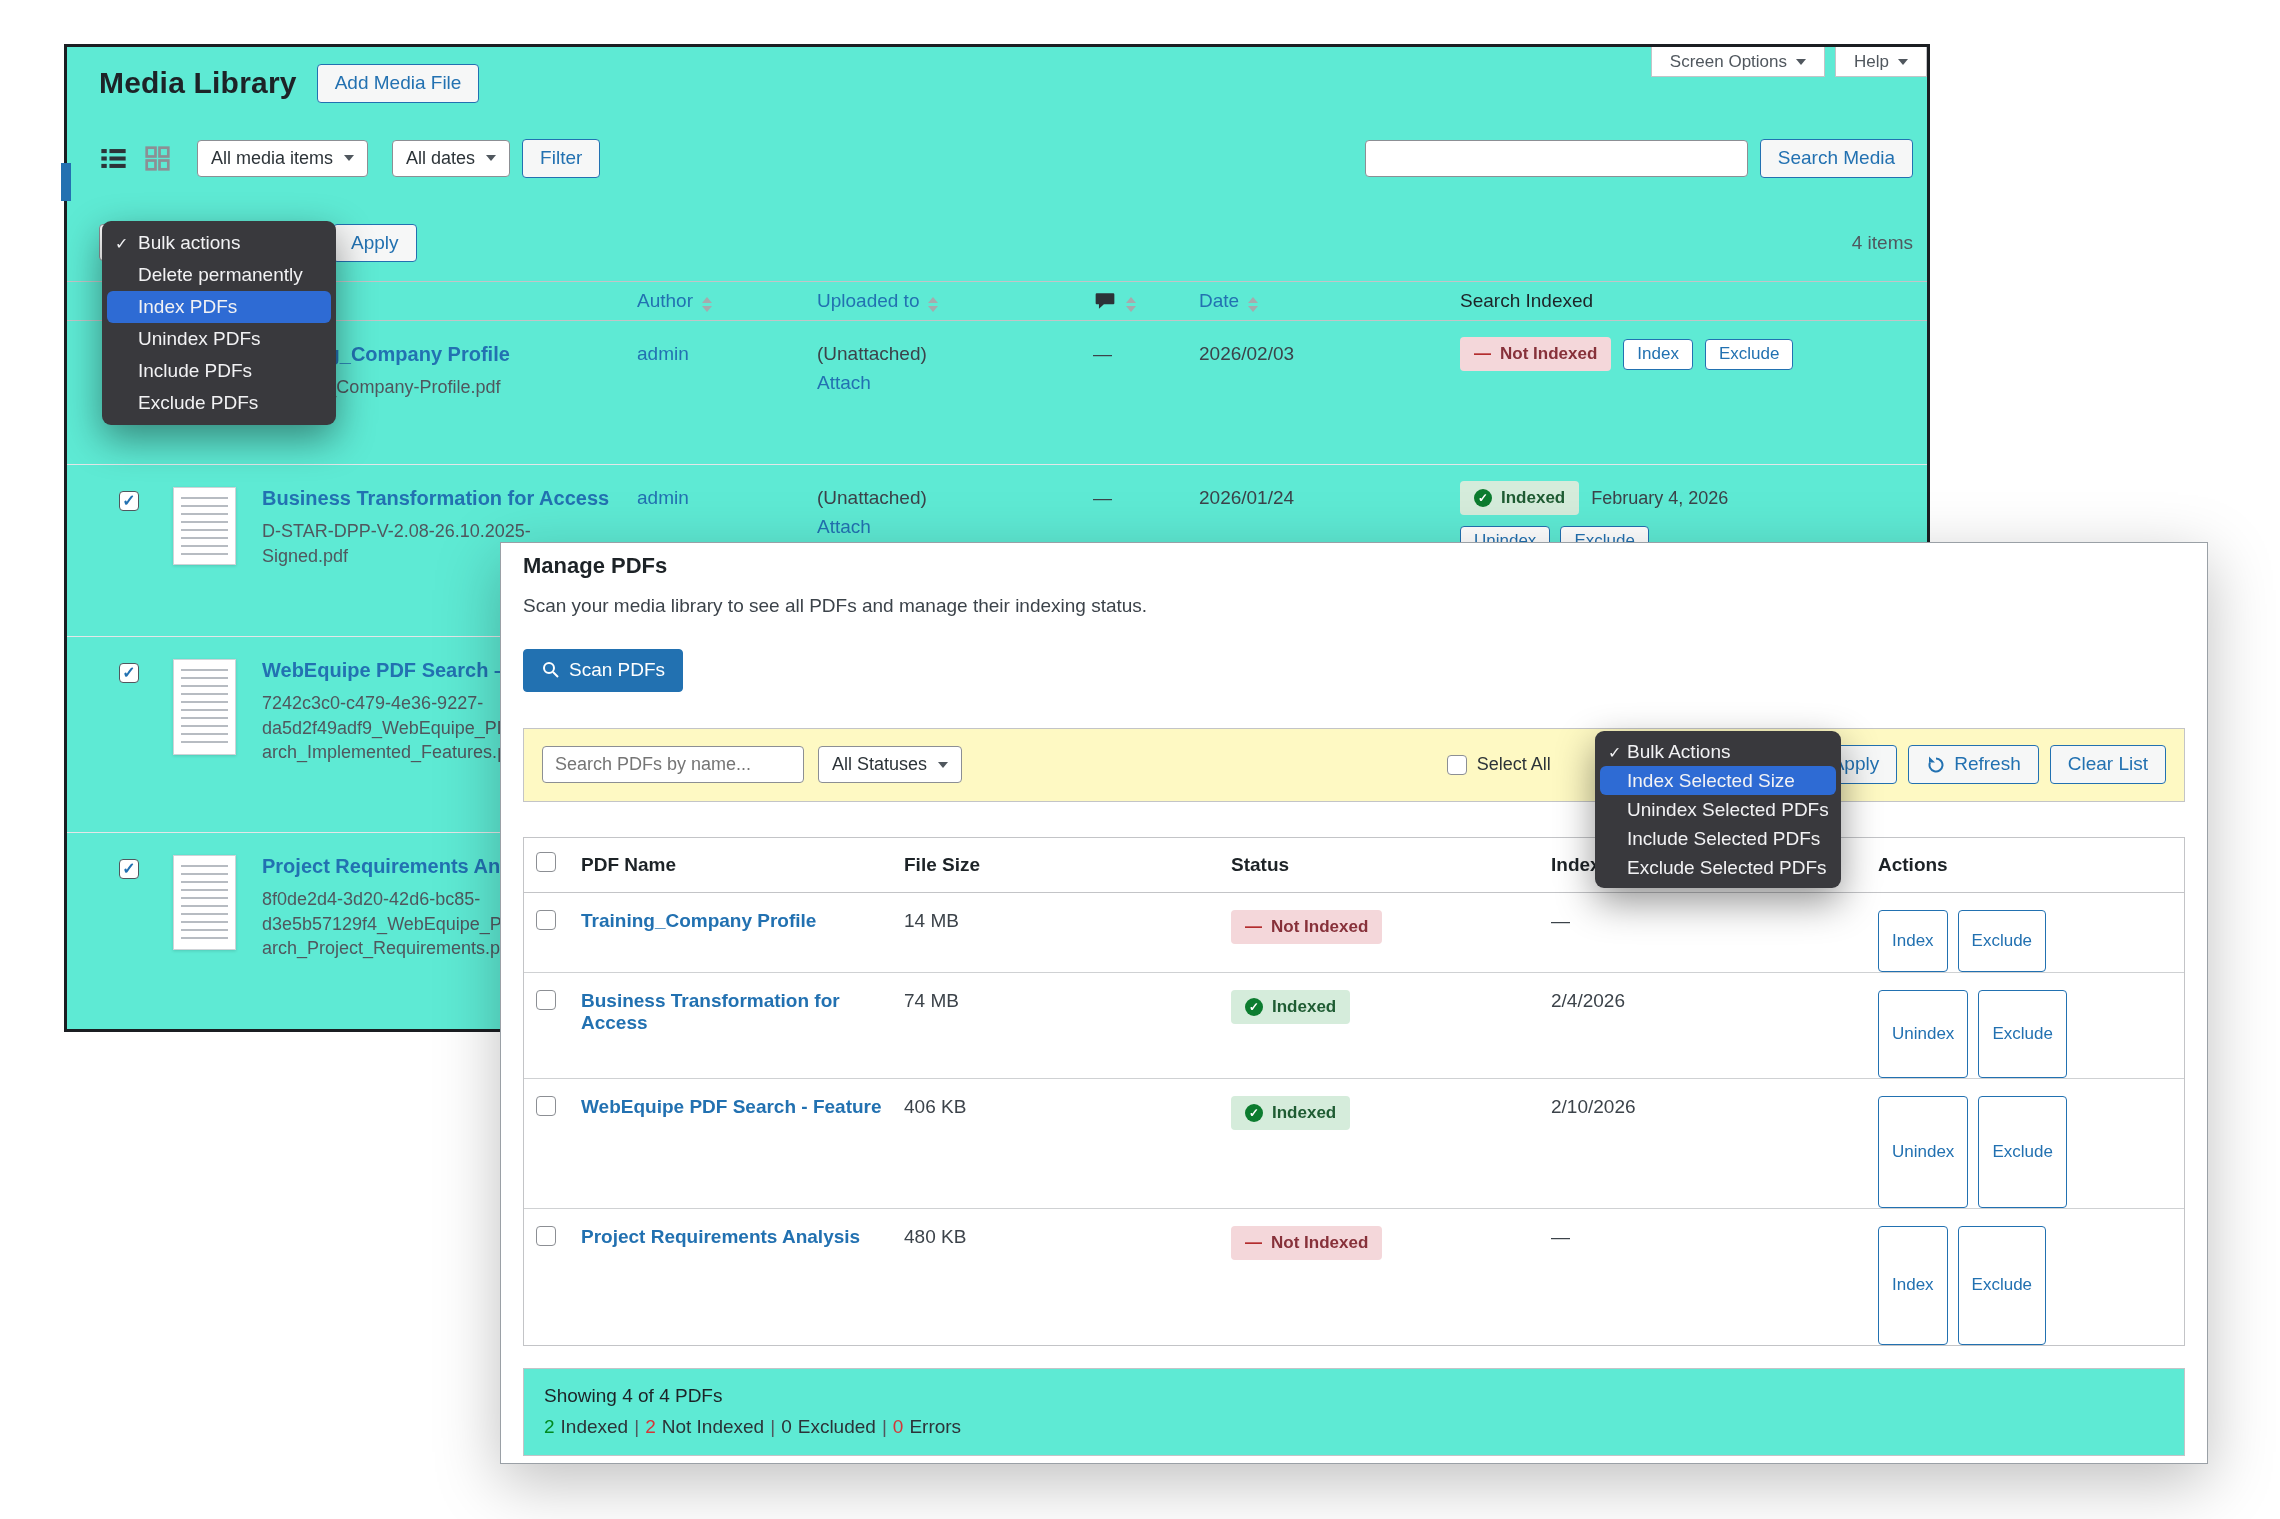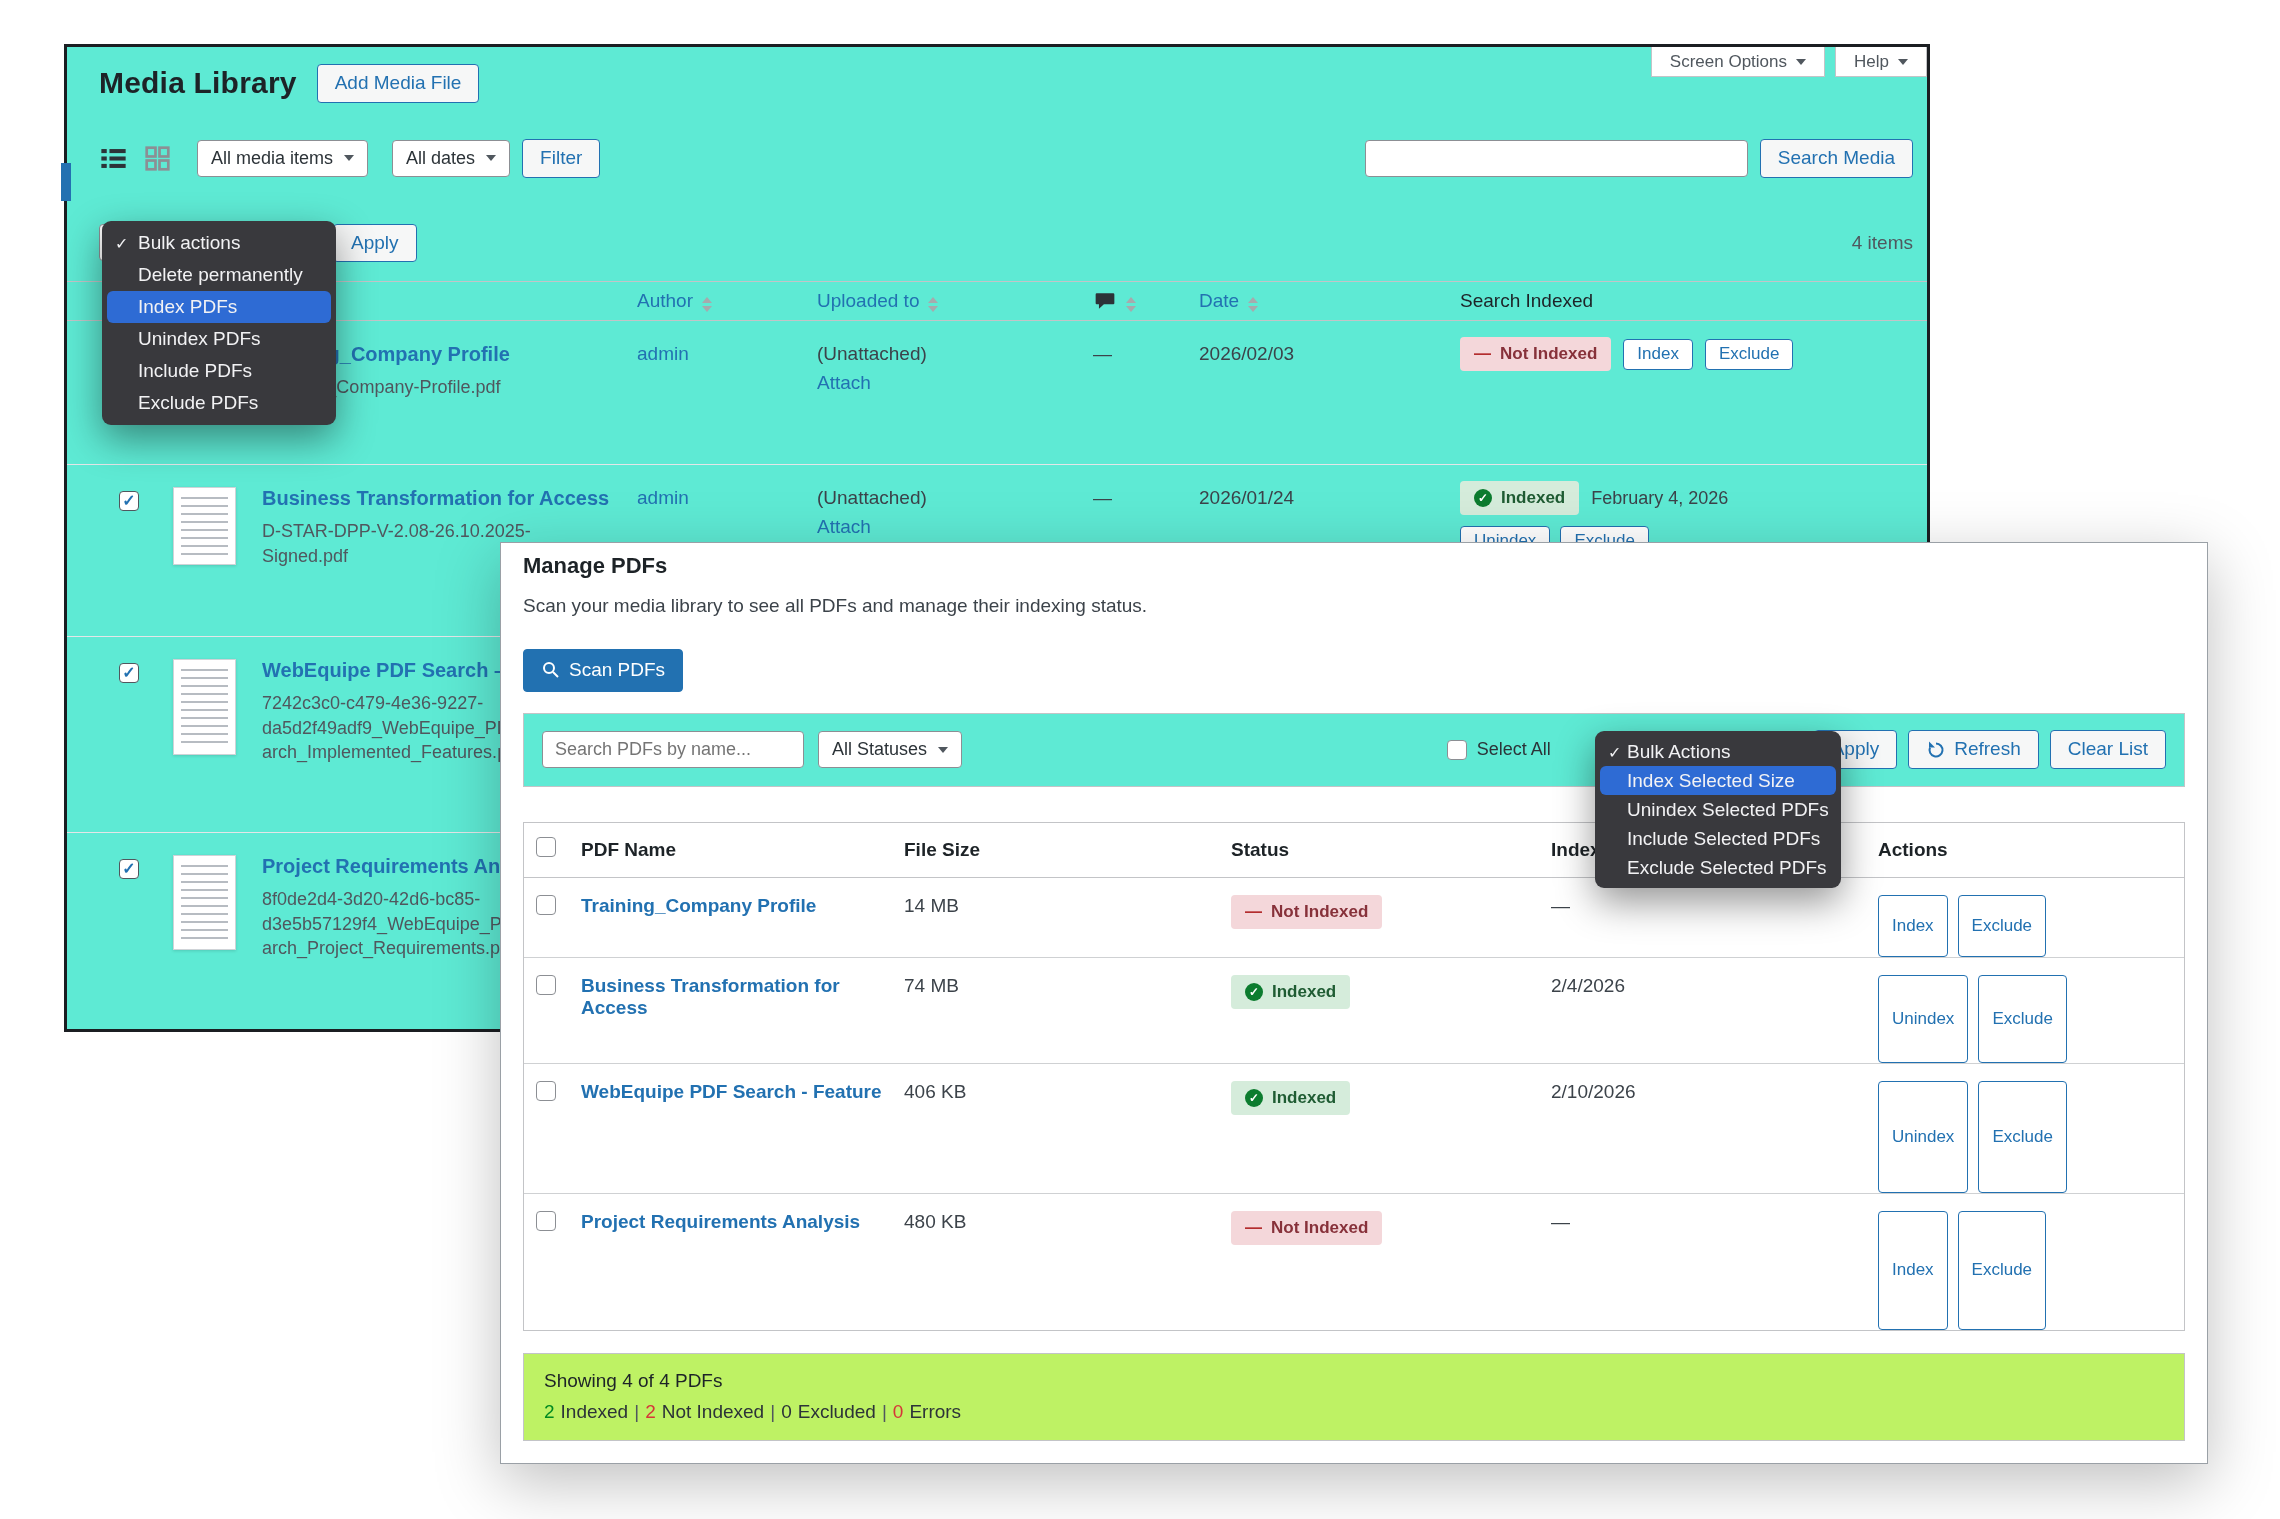--- a/index.html
+++ b/index.html
@@ -106,40 +106,40 @@
   .dd-modal .dd-item{height:29px;font-size:19px;padding:0 14px 0 32px}
   .dd-modal .dd-item.hl{margin:0 5px;padding-left:27px;padding-right:9px}
 
   
   .modal{position:absolute;left:500px;top:542px;width:1708px;height:922px;background:#fff;
     border:1px solid #9aa0a6;box-shadow:0 18px 60px rgba(0,0,0,.25);z-index:40;overflow:hidden}
   .modal-inner{padding:10px 22px 0}
   .modal-inner h2{font-size:22px;font-weight:700;color:#1d2327}
   .desc{margin-top:16px;font-size:19px;color:#3c434a}
   .scan{margin-top:32px}
-  .toolbar{margin-top:21px;height:74px;border:1px solid #c3c4c7;background:#5eead4;
+  .toolbar{margin-top:36px;height:74px;border:1px solid #c3c4c7;background:#fef9c3;
     display:flex;align-items:center;padding:0 18px}
   .toolbar .input{width:262px}
   .toolbar .select{margin-left:14px}
   .sa-label{margin-left:10px;font-size:18px;color:#2c3338}
   .toolbar .ghosted{width:238px;margin-left:14px}
   .toolbar .btn{margin-left:11px}
 
   .pdf-table{margin-top:35px;border:1px solid #c3c4c7}
   .pt-head,.pt-row{display:grid;grid-template-columns:45px 323px 327px 320px 327px 1fr}
   .pt-head{height:55px;align-items:center;border-bottom:1px solid #c3c4c7;font-size:19px;font-weight:600;color:#1d2327}
   .pt-head > div,.pt-row > div{padding-left:12px}
   .pt-row{border-bottom:1px solid #cfd1d3}
   .pt-row:last-child{border-bottom:none}
   .pt-row > div{padding-top:17px;font-size:19px;color:#3c434a}
   .pr1{min-height:80px}.pr2{min-height:106px}.pr3{min-height:130px}.pr4{min-height:136px}
   .pname{color:#2271b1;font-weight:600;text-decoration:none;cursor:pointer}
   .pt-actions{display:flex;gap:10px}
 
-  .pdf-footer{margin-top:22px;border:1px solid #c3c4c7;background:#bef264;padding:14px 20px;
+  .pdf-footer{margin-top:22px;border:1px solid #c3c4c7;background:#5eead4;padding:14px 20px;
     font-size:19px;color:#1d2327;line-height:1.4}
   .counts{margin-top:5px}
   .counts span{margin-right:6px}
   .counts .g{color:#008a20}
   .counts .r{color:#d63638}
   .counts .d{color:#2c3338}
   .counts .sep{color:#50575e}
 </style>
 </head>
 <body>

